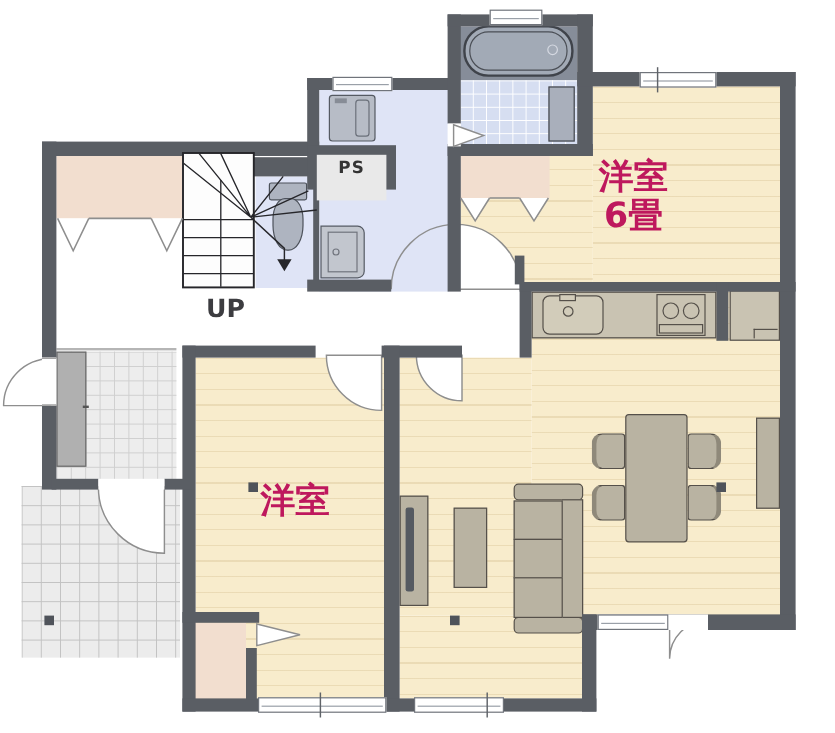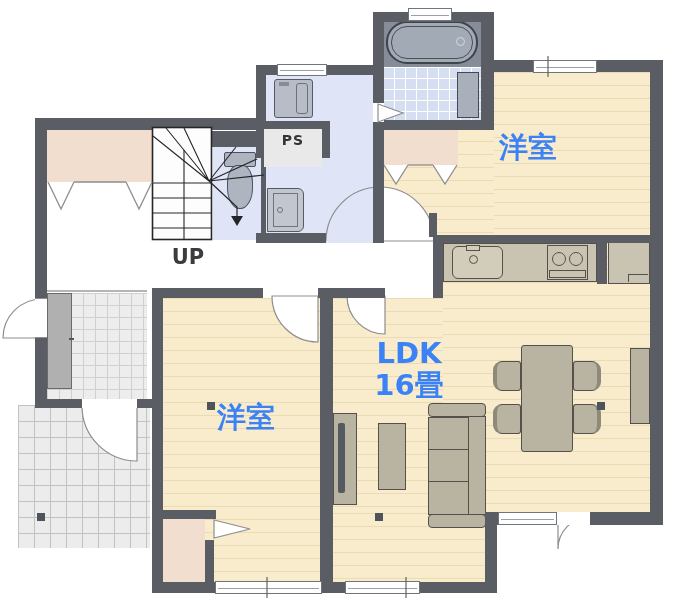--- a/index.html
+++ b/index.html
@@ -19,21 +19,21 @@
     background-size:16px 16px;}
   .bathtile{position:absolute;background:#d6def1;
     background-image:linear-gradient(#fff 1px,transparent 1px),linear-gradient(90deg,#fff 1px,transparent 1px);
     background-size:11px 11px;}
   .furn{position:absolute;background:#b9b3a2;border:1px solid #55504a;box-sizing:border-box;}
   .cntr{position:absolute;background:#c9c3b2;border:1px solid #55504a;box-sizing:border-box;}
   .win{position:absolute;background:#fff;border:1px solid #70747b;box-sizing:border-box;}
   .win .mid{position:absolute;left:2px;right:2px;top:50%;height:1px;background:#9aa0a8;}
   .gap{position:absolute;background:#fff;}
   .pillar{position:absolute;width:8px;height:8px;background:#4f535a;}
-  .rlabel{position:absolute;text-align:center;color:#3b82f6;font-weight:700;line-height:1.12;}
+  .rlabel{position:absolute;text-align:center;color:#be185d;font-weight:700;line-height:1.12;}
   svg{position:absolute;left:0;top:0;}
 </style>
 </head>
 <body>
 
 <div id="plan">
 
   <div class="wet" style="left:266px;top:75px;width:108px;height:168px;"></div>
   <div class="wet" style="left:213px;top:147px;width:49px;height:93px;"></div>
   <div class="abs" style="left:383px;top:22px;width:98px;height:45px;background:#868d99;"></div>
@@ -195,24 +195,21 @@
 
     <g stroke="#5f6368" stroke-width="1.2">
       <path d="M548,56 V77"></path>
       <path d="M267,577 V598"></path>
       <path d="M406,577 V598"></path>
     </g>
   </svg>
 
   <div class="rlabel" style="left:458px;top:131px;width:140px;font-size:29px;">
     <div>洋室</div>
-  </div>
-  <div class="rlabel" style="left:348px;top:337px;width:122px;font-size:29px;">
-    <div>LDK</div>
-    <div>16畳</div>
+    <div>6畳</div>
   </div>
   <div class="rlabel" style="left:176px;top:401px;width:140px;font-size:29px;">
     <div>洋室</div>
   </div>
   <div class="rlabel" style="left:156px;top:246px;width:64px;font-size:21px;color:#3c3c40;font-weight:600;">
     <span>UP</span>
   </div>
 
 </div>
 

